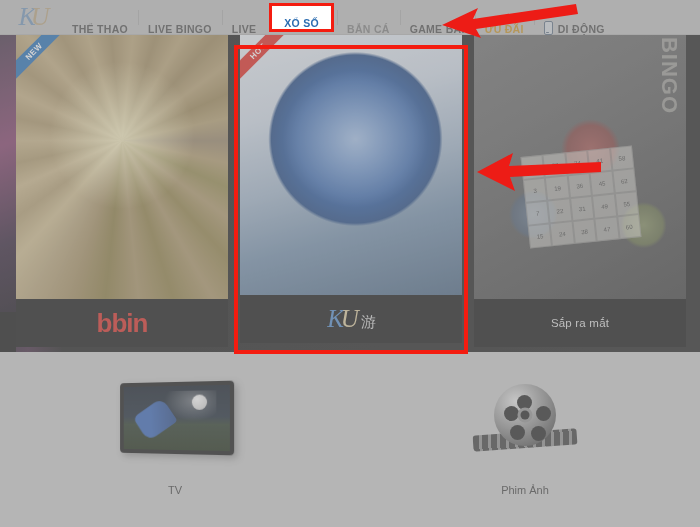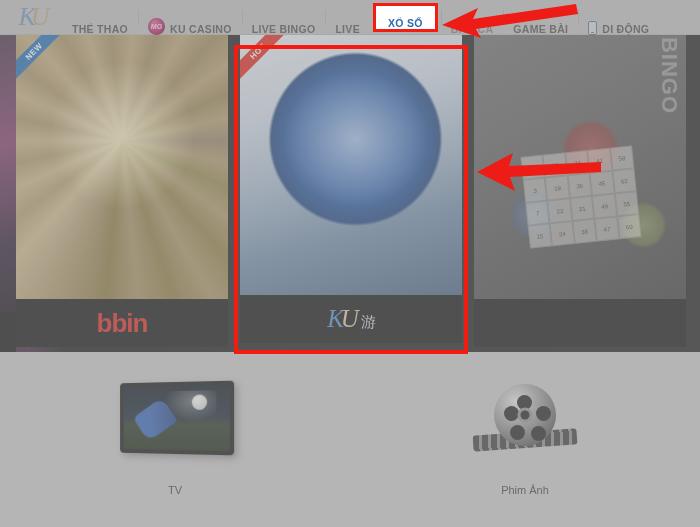--- a/index.html
+++ b/index.html
@@ -319,37 +319,36 @@
   <div class="navbar">
     <div class="logo">
       <span class="k">K</span>
         <span class="u">U</span>
     </div>
     <div class="navlist">
       <div class="navitem">
         <span>THỂ THAO</span>
       </div>
       <div class="navitem">
-        <span class="mg-badge">MG</span>
-        <span>KU CASINO</span>
-      </div>
-      <div class="navitem">
         <span>LIVE BINGO</span>
       </div>
       <div class="navitem">
         <span>LIVE</span>
       </div>
       <div class="navitem active-box">
         <span>XỔ SỐ</span>
       </div>
       <div class="navitem dimmed">
         <span>BẮN CÁ</span>
       </div>
       <div class="navitem">
         <span>GAME BÀI</span>
+      </div>
+      <div class="navitem promo">
+        <span>ƯU ĐÃI</span>
       </div>
       <div class="navitem">
         <span class="phone-icon"></span>
         <span>DI ĐỘNG</span>
       </div>
     </div>
   </div>
 
   <div class="banner">
     <div class="banner-strip"></div>
@@ -402,20 +401,23 @@
           <span>31</span>
           <span>49</span>
           <span>55</span>
           <span>15</span>
           <span>24</span>
           <span>38</span>
           <span>47</span>
           <span>60</span>
         </div>
       </div>
+      <div class="foot">
+        <span class="foot-text">Sắp ra mắt</span>
+      </div>
     </div>
   </div>
 
   <div class="tiles">
 
     <div class="tile">
       <div class="thumb th-tv">
         <div class="glow"></div>
         <div class="ball"></div>
         <div class="player"></div>

